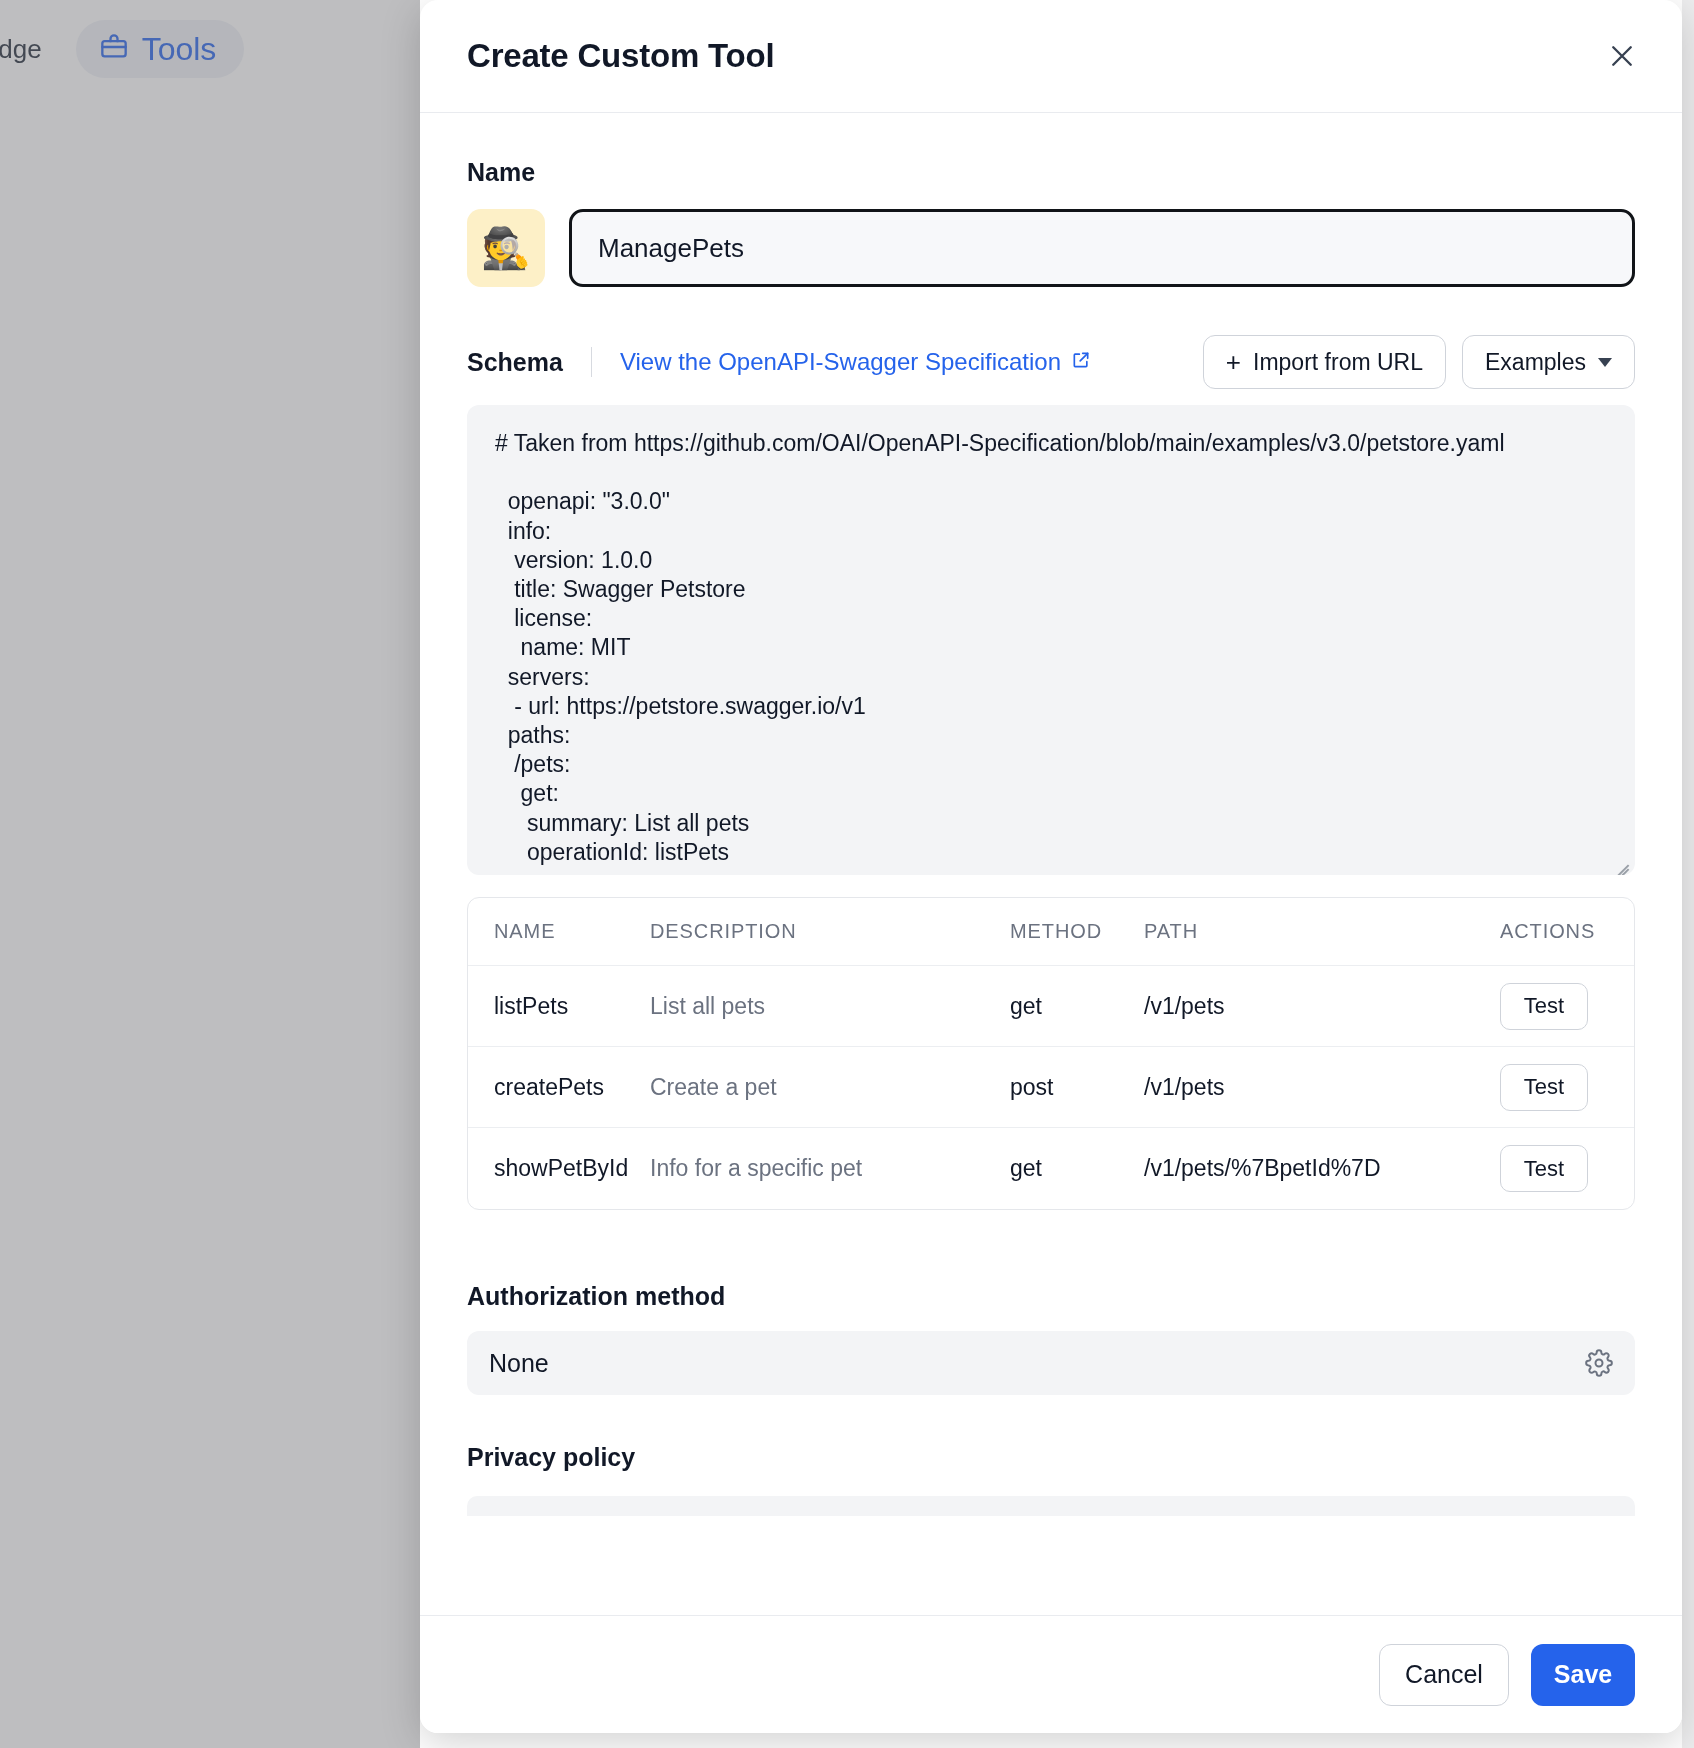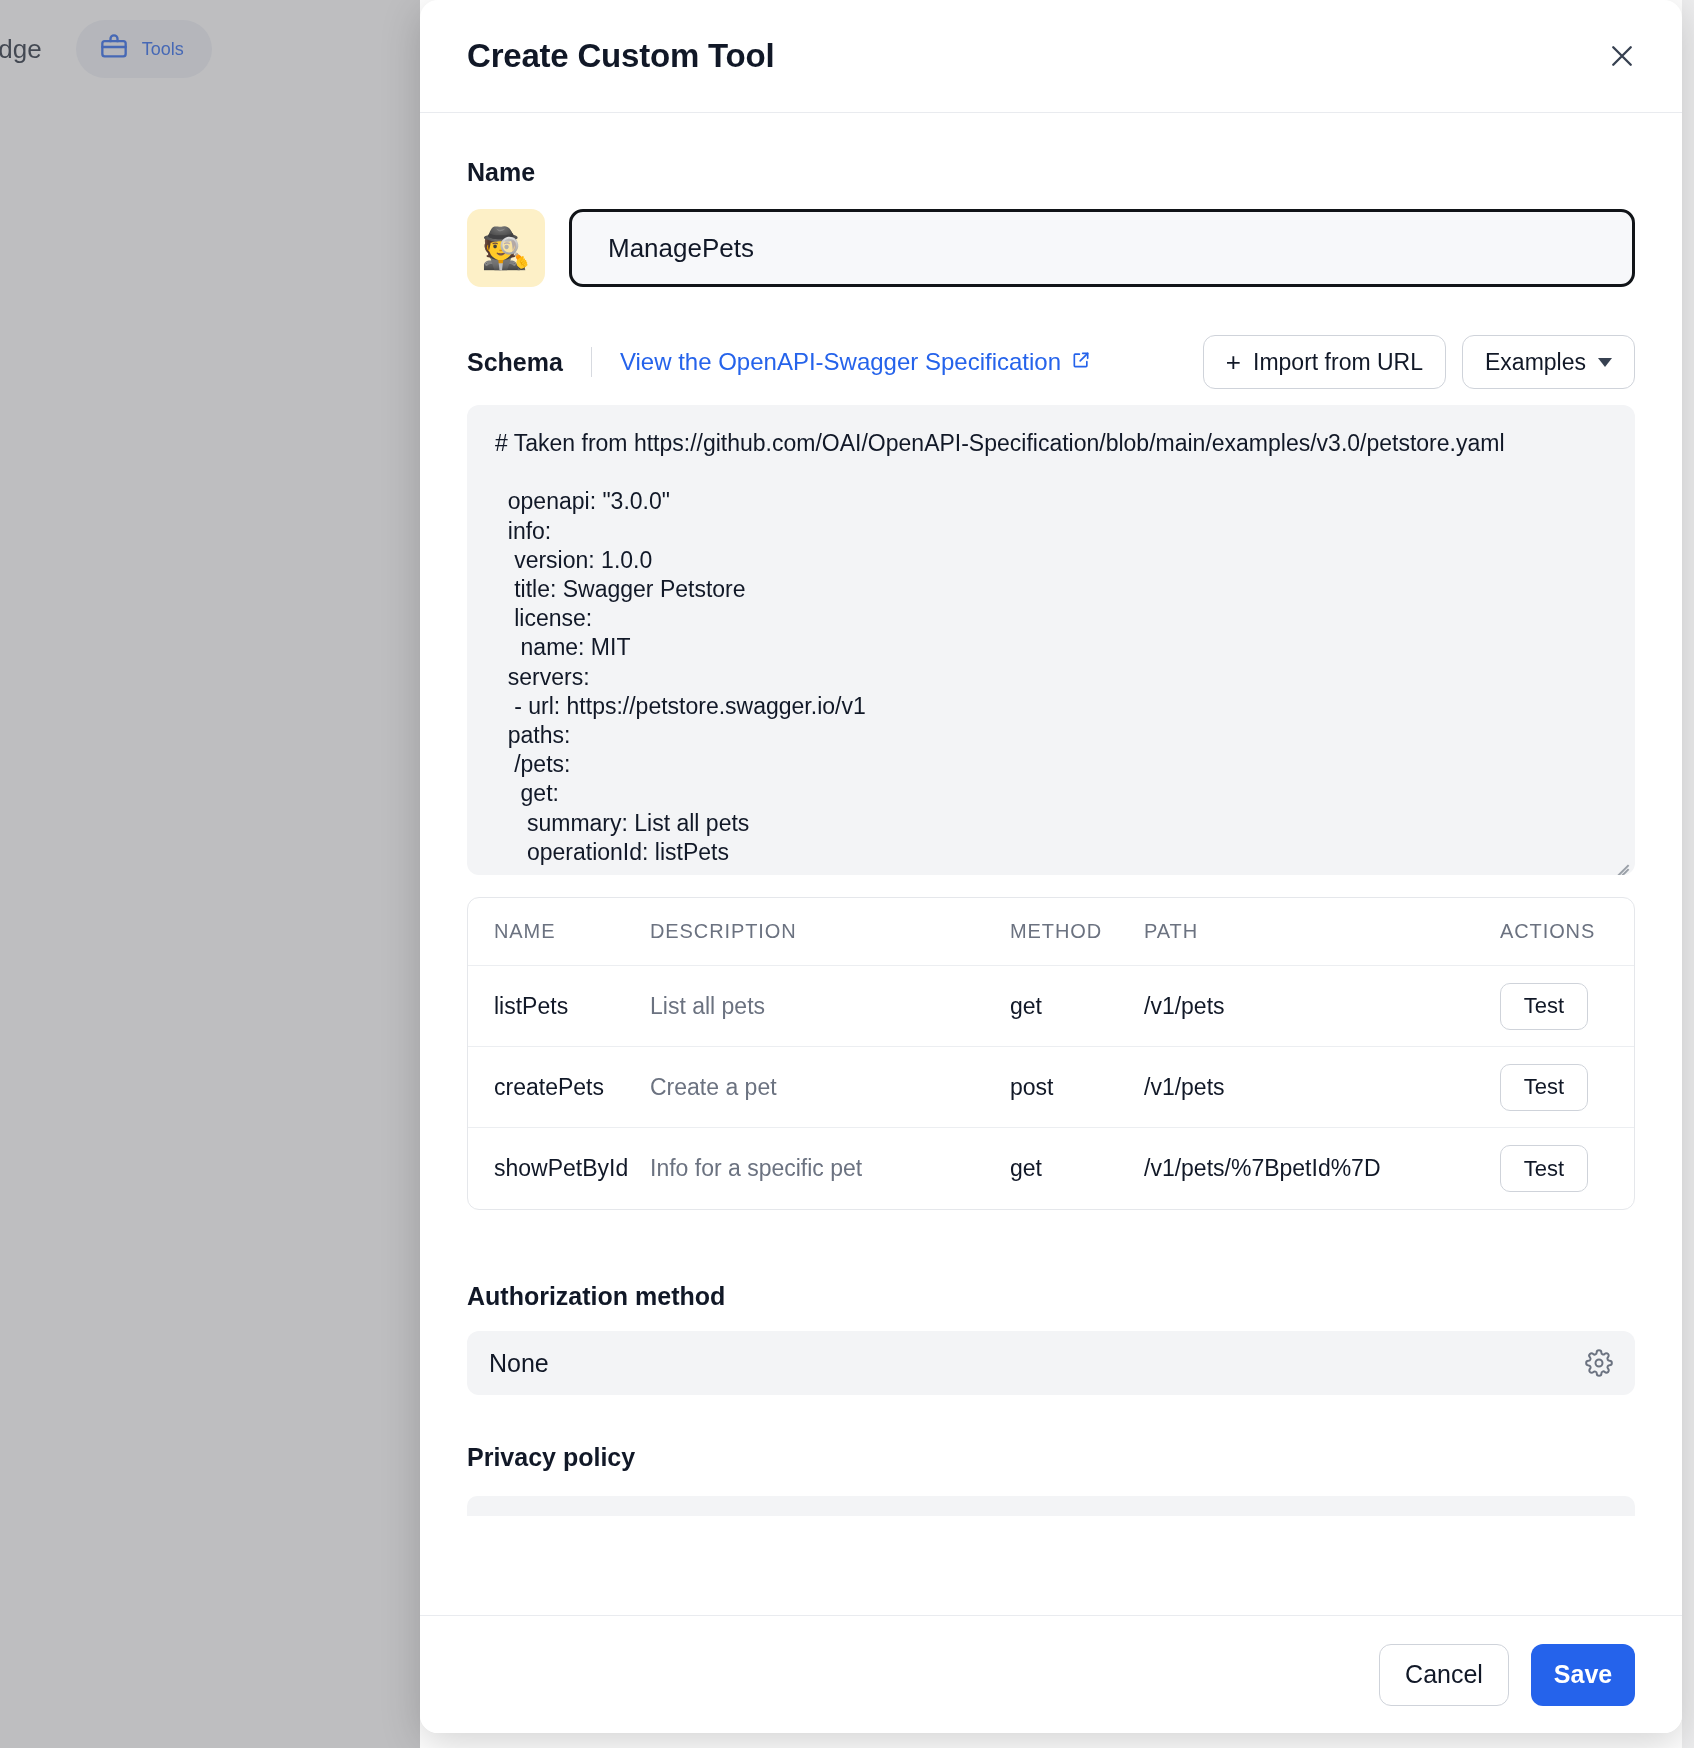--- a/index.html
+++ b/index.html
@@ -39,21 +39,21 @@
     height: 58px;
     border-radius: 29px;
     background: #eef1f6;
     display: flex;
     align-items: center;
     gap: 14px;
     padding: 0 28px 0 24px;
   }
   #bg-tools-pill .lbl {
     color: #2563eb;
-    font-size: 18px;
+    font-size: 32px;
     font-weight: 500;
   }
   #bg-body {
     position: absolute;
     left: 0; top: 98px;
     width: 420px;
     bottom: 0;
     background: #ffffff;
   }
   #dim {
@@ -147,21 +147,21 @@
     cursor: pointer;
   }
   #name-input {
     flex: 1 1 auto;
     height: 78px;
     border: 3px solid #111418;
     border-radius: 14px;
     background: #f7f8fa;
     font-size: 26px;
     color: #111827;
-    padding: 0 36px;
+    padding: 0 26px;
     font-family: "Liberation Sans", sans-serif;
     outline: none;
   }
 
   
   #schema-row {
     margin-top: 48px;
     display: flex;
     align-items: center;
     gap: 8px;

